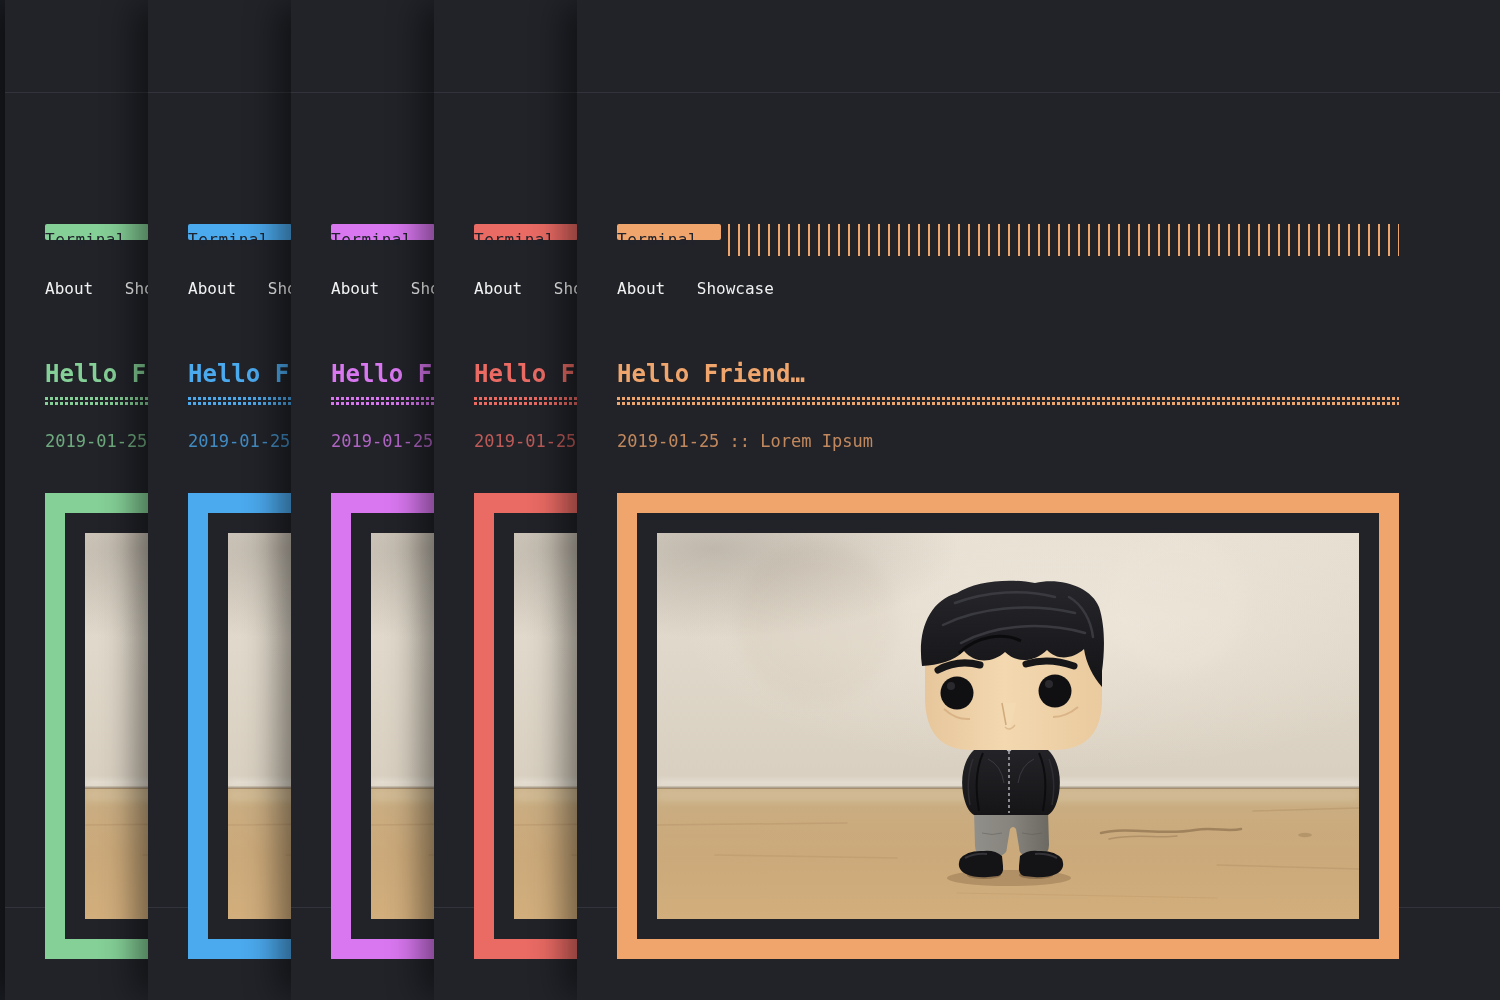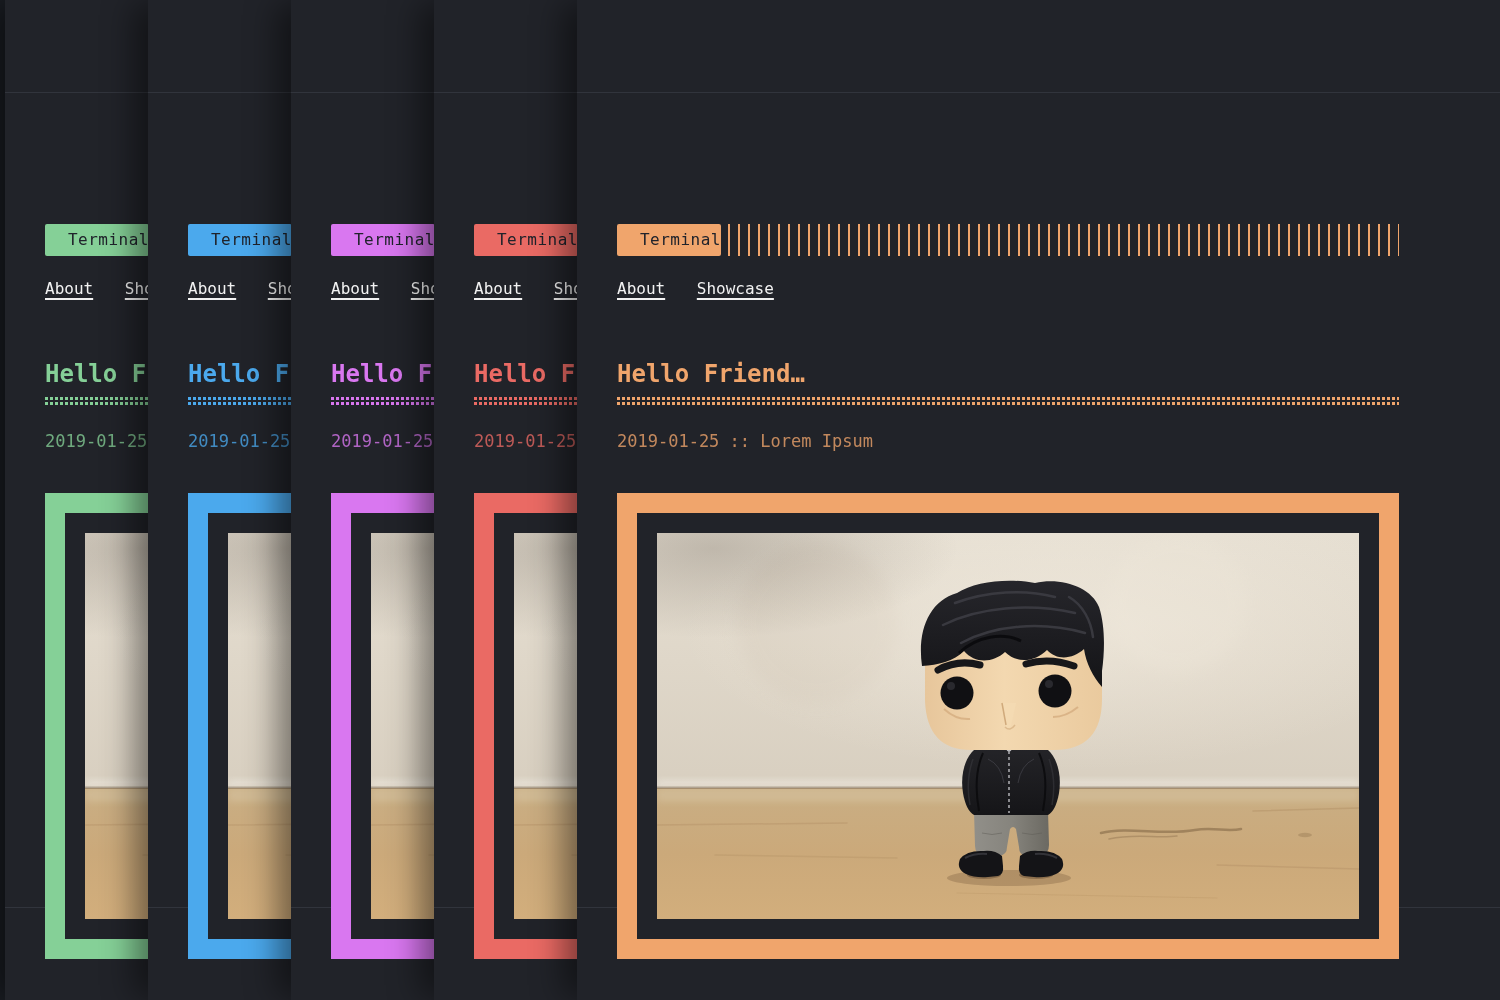--- a/index.html
+++ b/index.html
@@ -11,31 +11,31 @@
   .panel{
     position:absolute;top:0;width:923px;height:1000px;
     background:#212329;
     box-shadow:-18px 0 30px -4px rgba(0,0,0,.45);
   }
   .panel-main{
     position:absolute;left:0;right:0;top:92px;height:814px;
     border-top:1px solid #31343c;border-bottom:1px solid #31343c;
   }
   .badge{
-    position:absolute;left:40px;top:131px;width:104px;height:32px;
+    position:absolute;left:40px;top:131px;width:104px;height:16px;
     background:var(--ac);color:#20232b;font-size:16px;line-height:32px;
-    text-align:right;border-radius:2px;letter-spacing:.5px;cursor:pointer;
+    text-align:left;border-radius:2px;letter-spacing:.5px;cursor:pointer;
   }
   .bars{
     position:absolute;left:151px;top:131px;width:671px;height:32px;
     background:repeating-linear-gradient(90deg,var(--ac) 0 2px,transparent 2px 10px);
   }
   .site-nav{position:absolute;left:40px;top:186px;font-size:16px;}
   .site-nav a{
-    color:#f2f2f2;text-decoration:underline;text-underline-offset:4px;
+    color:#f2f2f2;text-underline-offset:4px;
     text-decoration-thickness:1.5px;margin-right:22px;cursor:pointer;
   }
   .post-title{
     position:absolute;left:40px;top:267px;margin:0;
     font-size:24px;font-weight:bold;color:var(--ac);letter-spacing:0;
   }
   .dots{position:absolute;left:40px;top:304px;width:782px;}
   .dots i{
     display:block;height:3px;margin-bottom:2px;
     background:repeating-linear-gradient(90deg,var(--ac) 0 3px,transparent 3px 5px);

